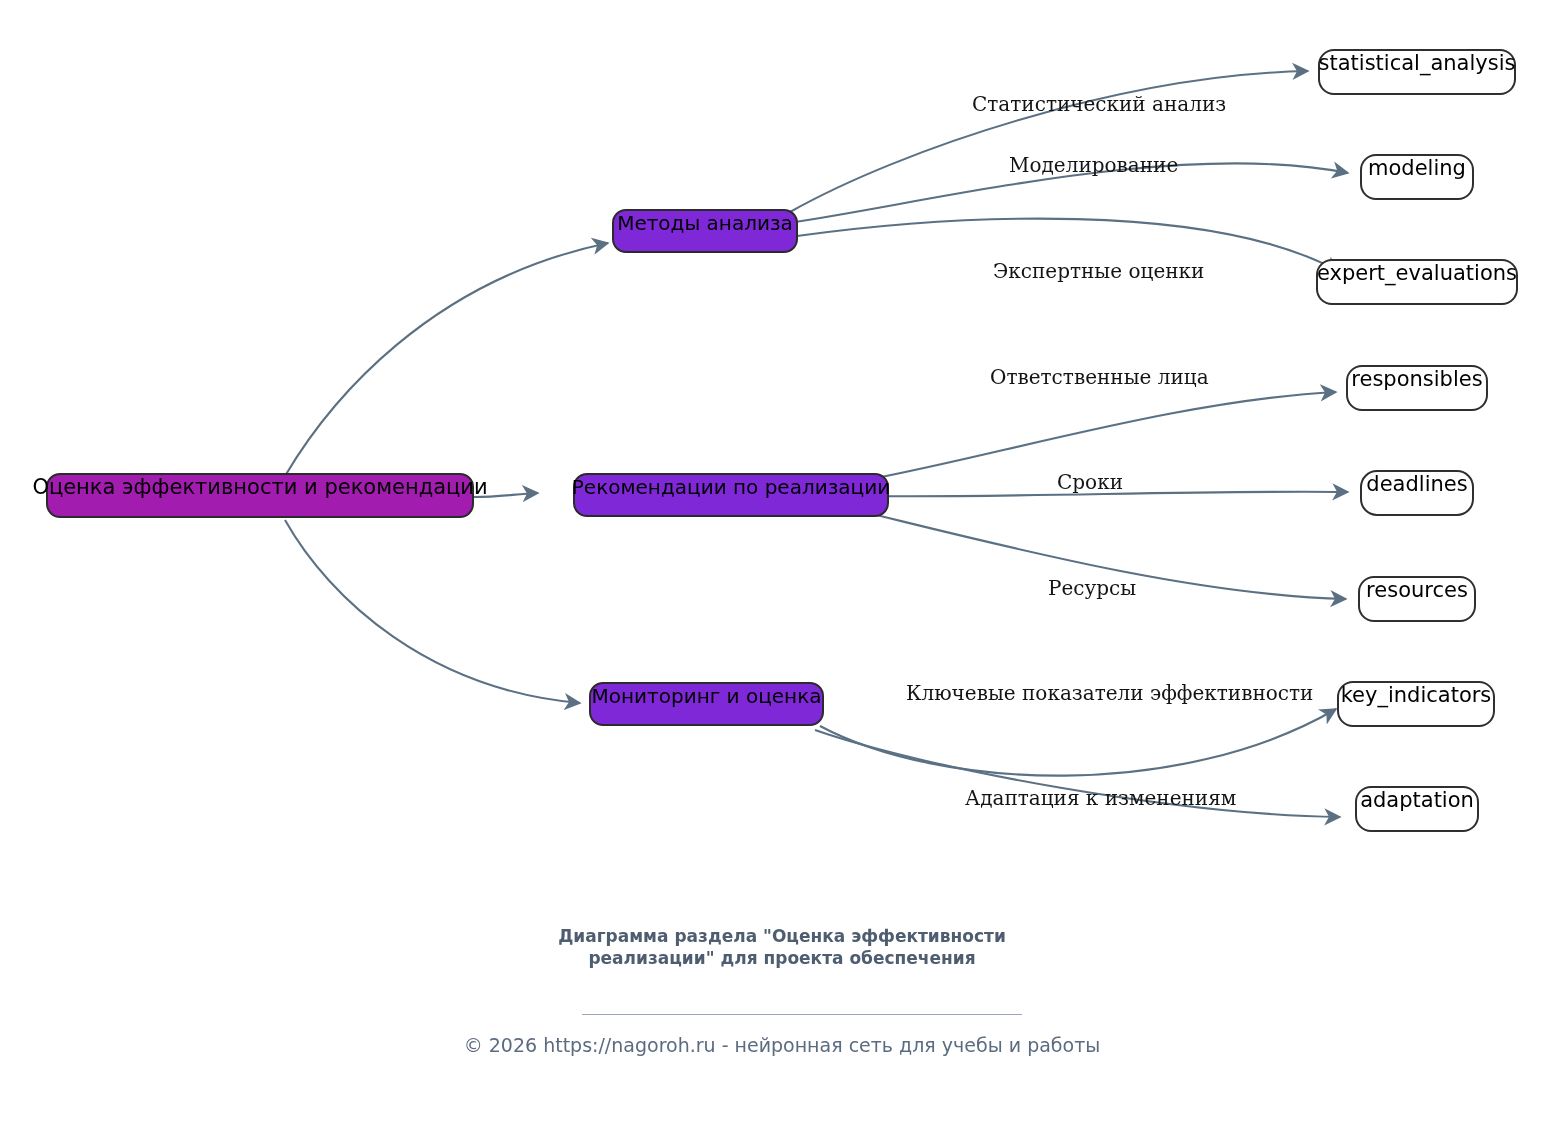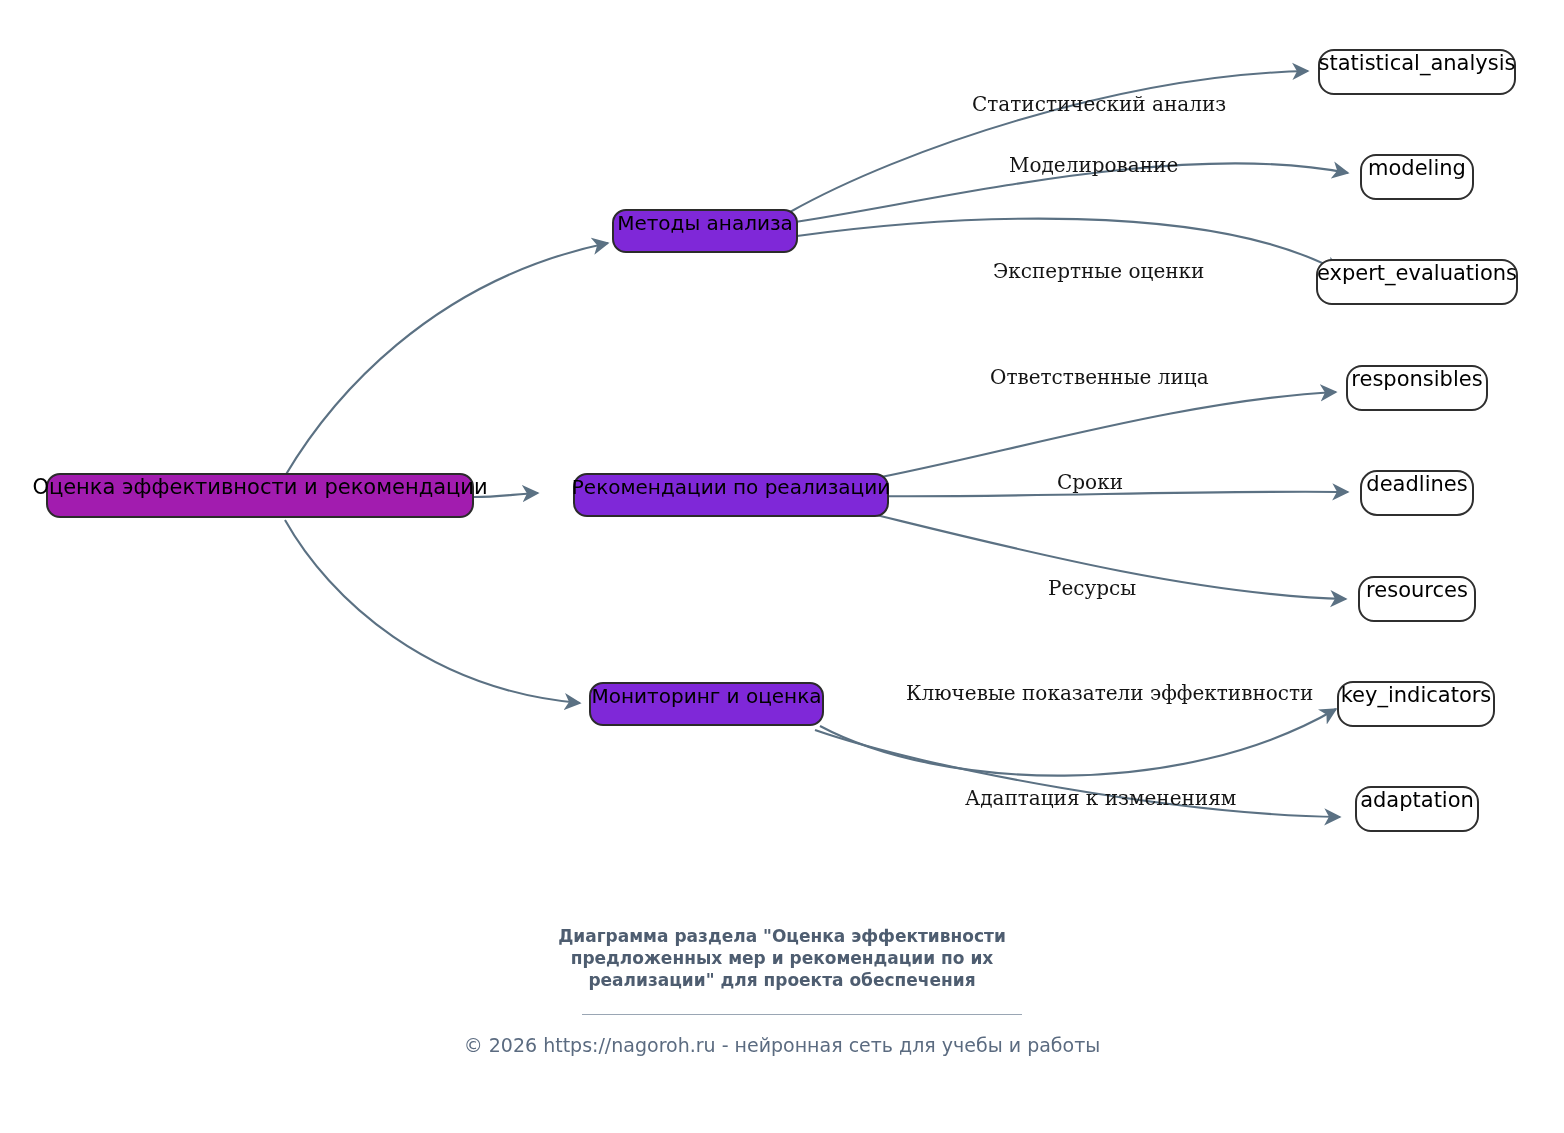--- a/index.html
+++ b/index.html
@@ -180,21 +180,20 @@
 <div class="edge-label" style="left:1057px; top:470px;">Сроки</div>
 
 <div class="edge-label" style="left:1048px; top:576px;">Ресурсы</div>
 
 <div class="edge-label" style="left:906px; top:681px;">Ключевые показатели эффективности</div>
 
 <div class="edge-label" style="left:965px; top:786px;">Адаптация к изменениям</div>
 
 <div class="footer footer-caption">
   <div>Диаграмма раздела "Оценка эффективности</div>
-  <div>предложенных мер и рекомендации по их</div>
   <div>реализации" для проекта обеспечения</div>
 </div>
 
 <div class="footer-rule"></div>
 
 <div class="footer footer-credit">
   <span>© 2026 https://nagoroh.ru - нейронная сеть для учебы и работы</span>
 </div>
 
 </body></html>

